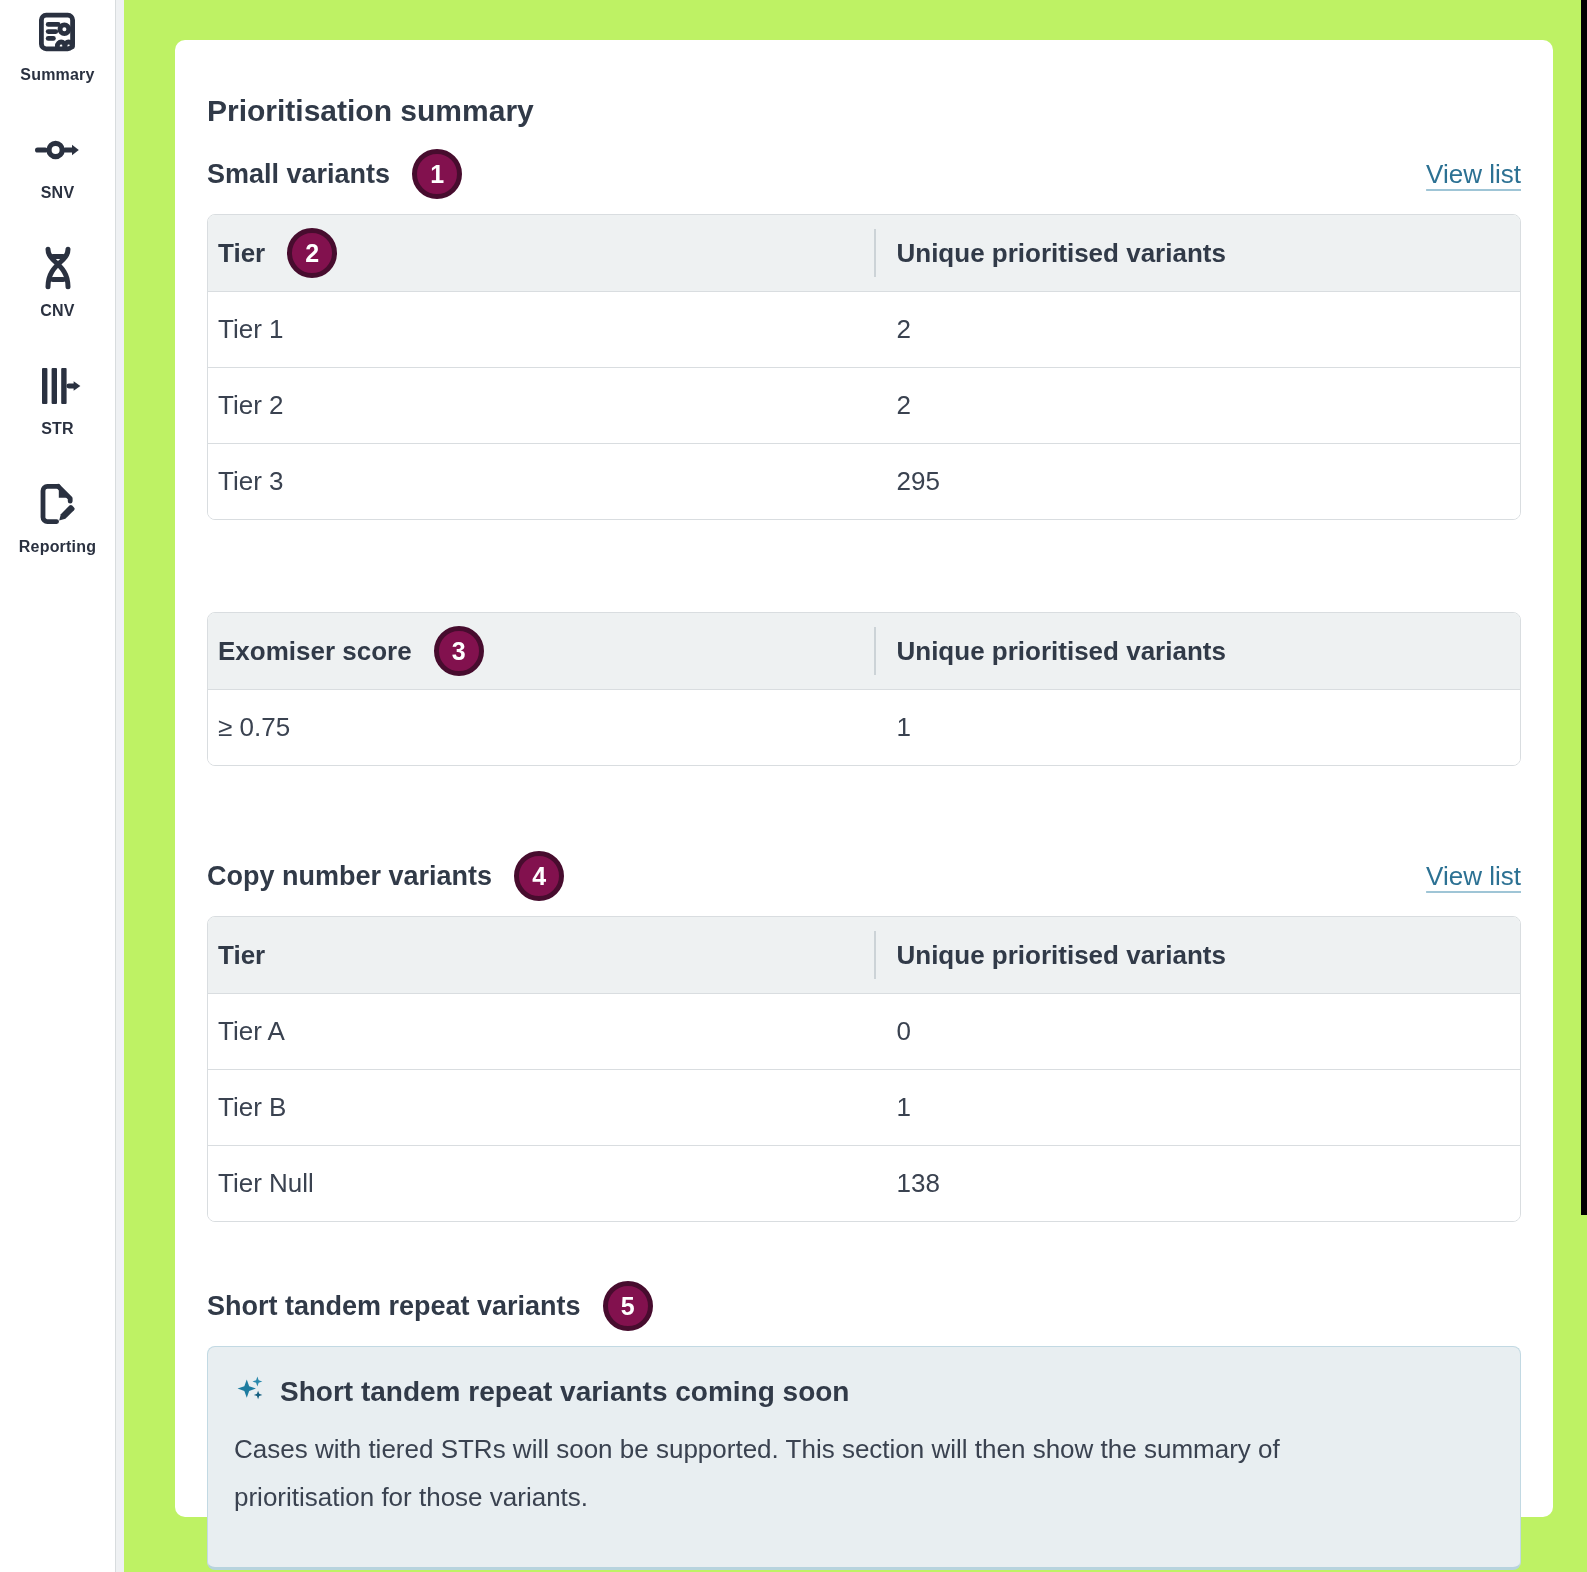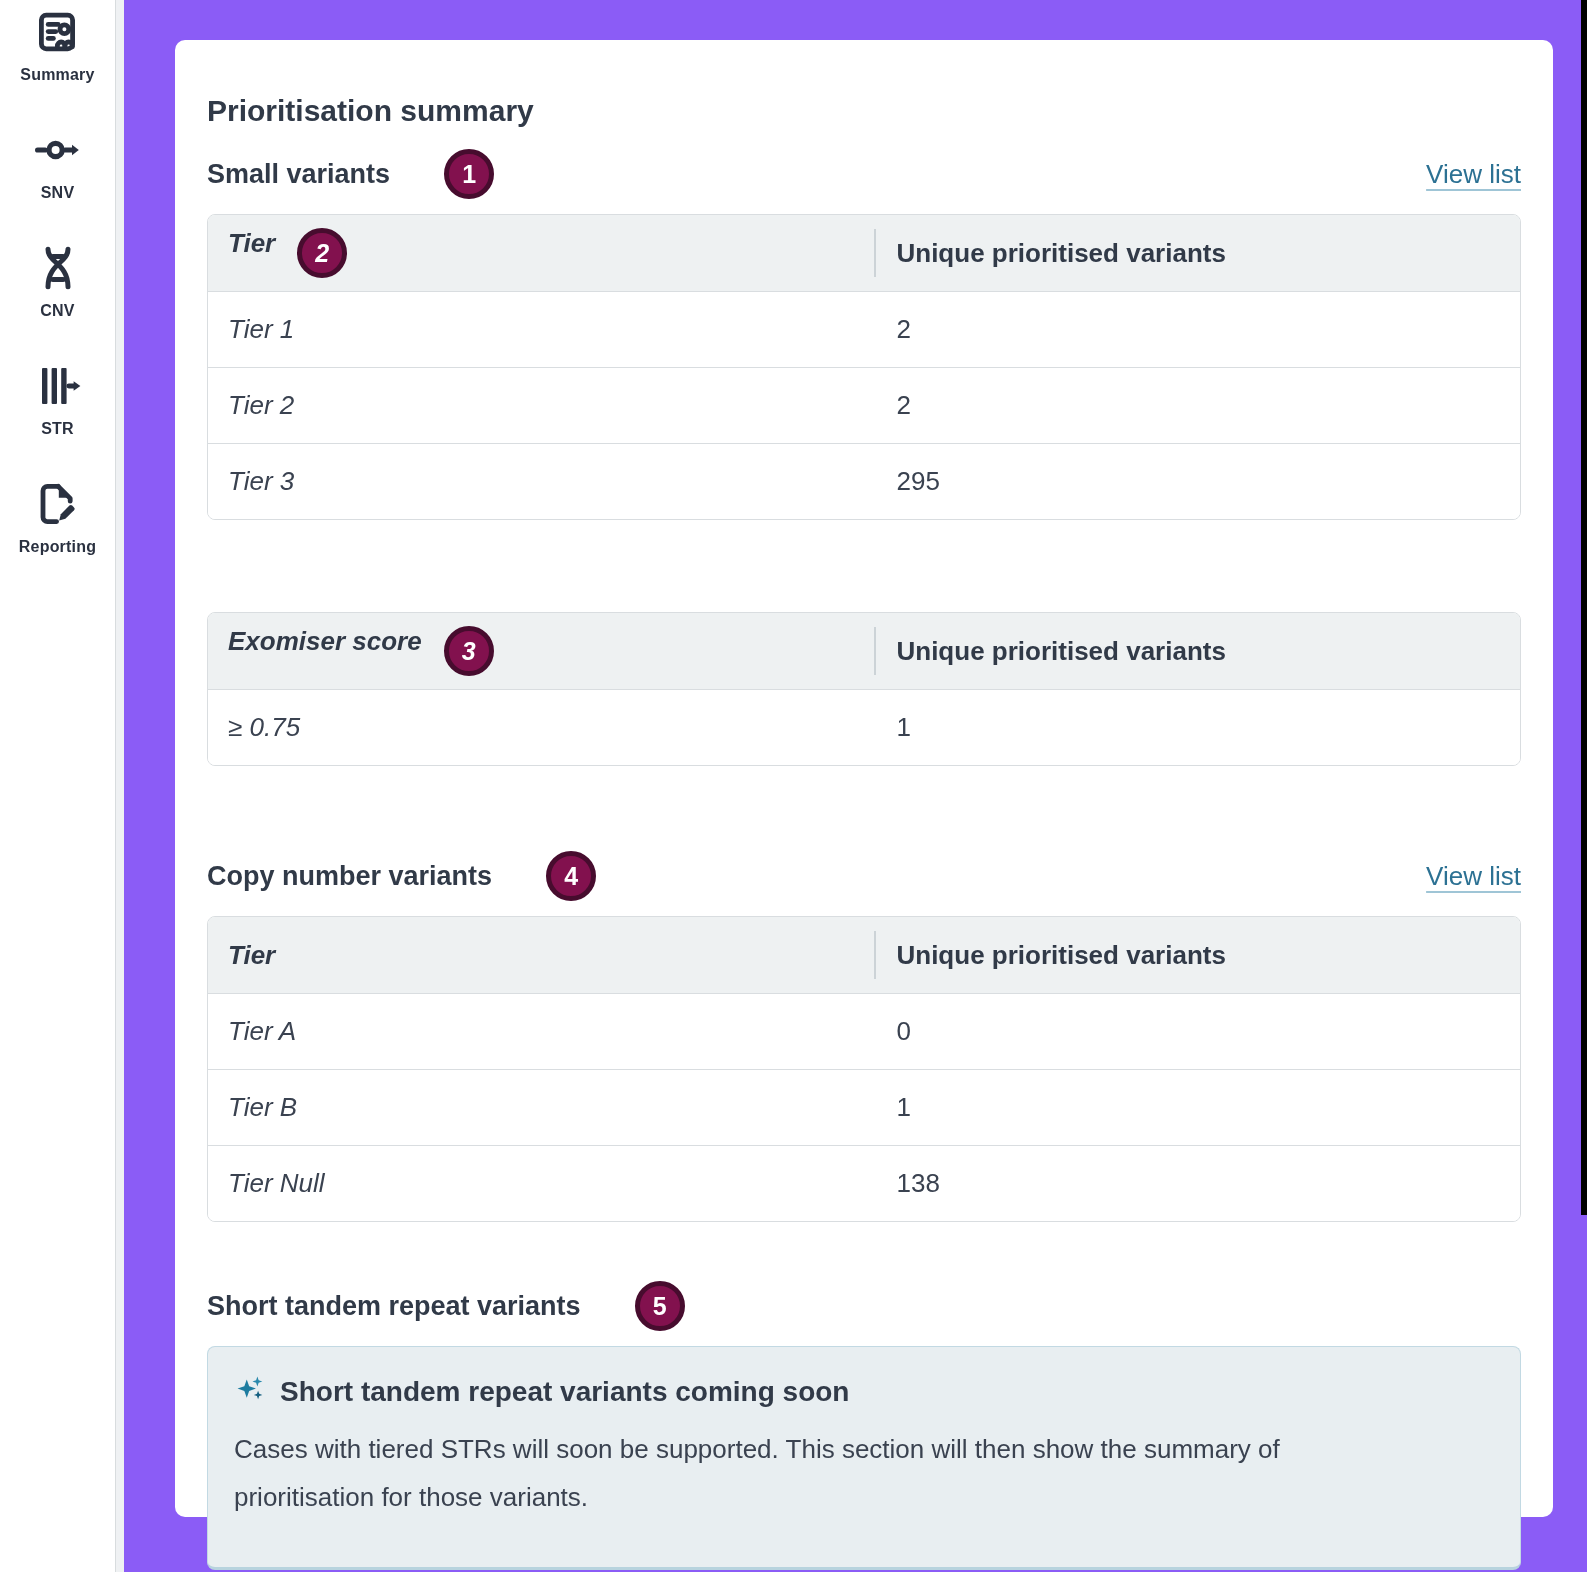--- a/index.html
+++ b/index.html
@@ -12,45 +12,45 @@
   .sidebar{
     position:absolute;left:0;top:0;width:116px;height:1572px;background:#ffffff;
     border-right:1px solid #d8dcde;box-sizing:border-box;
     display:flex;flex-direction:column;align-items:center;padding-top:8px;
   }
   .side-item{display:flex;flex-direction:column;align-items:center;margin-bottom:42px;cursor:pointer;}
   .side-icon{width:52px;height:48px;display:flex;align-items:center;justify-content:center;}
   .side-icon svg{display:block;}
   .side-label{margin-top:10px;font-size:16px;font-weight:bold;color:#2a3140;letter-spacing:.2px;}
   
-  .main{position:absolute;left:124px;top:0;width:1463px;height:1572px;background:#8b5cf6;}
+  .main{position:absolute;left:124px;top:0;width:1463px;height:1572px;background:#bef264;}
   .card{
     position:absolute;left:51px;top:40px;width:1378px;height:1477px;background:#ffffff;
     border-radius:10px;box-sizing:border-box;padding:54px 32px 0 32px;
   }
   .page-title{margin:0 0 20px 0;font-size:30px;font-weight:bold;color:#313a48;}
-  .section-row{display:flex;align-items:center;height:52px;margin-bottom:14px;gap:32px;}
+  .section-row{display:flex;align-items:center;height:52px;margin-bottom:14px;}
   .section-title{font-size:27px;font-weight:bold;color:#313a48;}
   .badge{
     width:50px;height:50px;box-sizing:border-box;border-radius:50%;
     background:var(--badge-fill,#82114e);border:5px solid var(--badge-ring,#470c2e);
     color:#ffffff;font-size:25px;font-weight:bold;
     display:flex;align-items:center;justify-content:center;margin-left:22px;flex:0 0 auto;
   }
   .view-link{
     margin-left:auto;font-size:26px;color:var(--link,#2c7193);cursor:pointer;
     text-decoration:underline;text-decoration-color:#9fc5d6;text-decoration-thickness:2px;text-underline-offset:6px;
   }
   
   .table{
     border:1px solid var(--table-border,#d9dde0);border-radius:8px;overflow:hidden;background:#fff;
   }
   .thead{display:flex;align-items:center;height:76px;background:var(--table-header-bg,#eef1f2);}
   .tr{display:flex;align-items:center;height:75px;border-top:1px solid var(--table-border,#d9dde0);background:#fff;}
-  .c1{width:50.8%;box-sizing:border-box;padding-left:20px;display:flex;font-style:italic;}
+  .c1{width:50.8%;box-sizing:border-box;padding-left:10px;display:flex;align-items:center;}
   .c2{flex:1;box-sizing:border-box;padding-left:22px;position:relative;display:flex;align-items:center;height:100%;}
   .thead .c2::before{
     content:"";position:absolute;left:0;top:14px;bottom:14px;width:2px;background:#ccd3d7;
   }
   .thead{font-size:26px;font-weight:bold;color:#313a48;}
   .tr{font-size:26px;color:#3a4250;}
   .t-small{margin-bottom:92px;}
   .t-exomiser{margin-bottom:84px;}
   .t-cnv{margin-bottom:0;}
   .sec-cnv{margin-top:0;}

